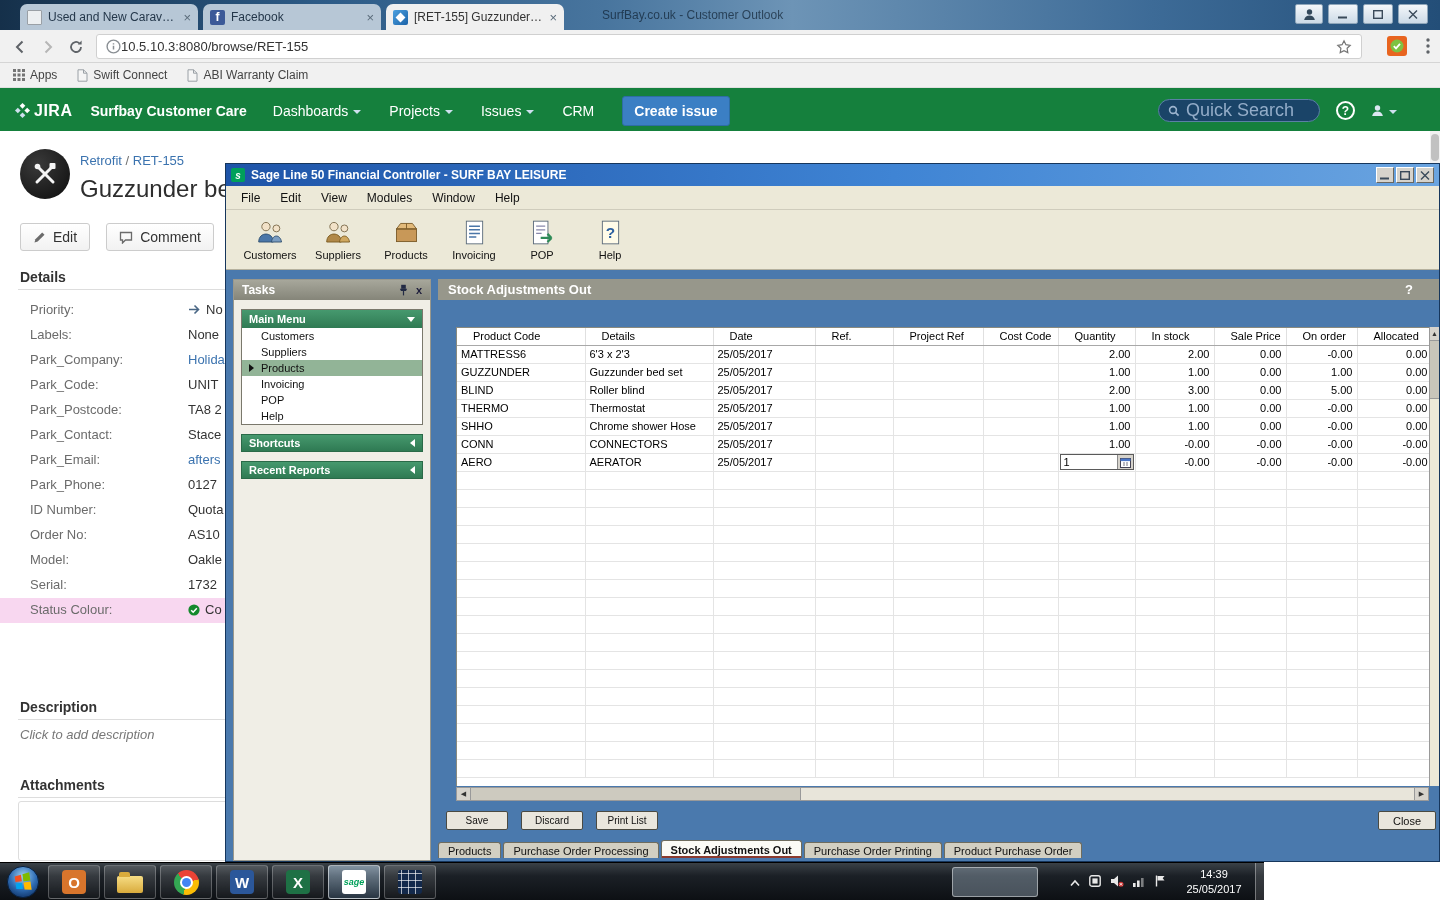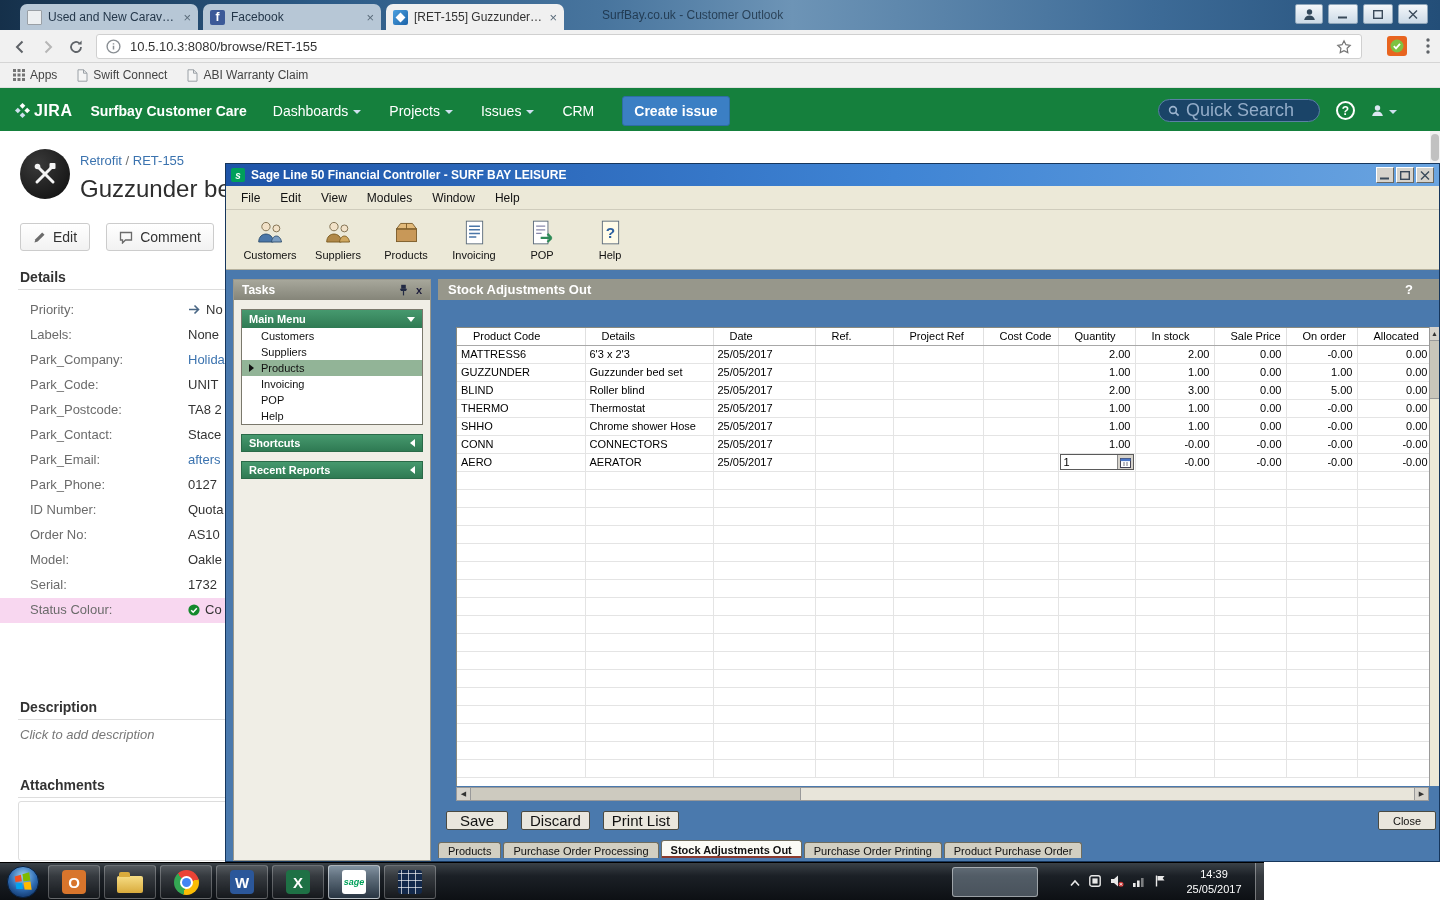--- a/index.html
+++ b/index.html
@@ -22,21 +22,21 @@
   .fav-jira{background:linear-gradient(135deg,#4ba0e0,#1c63a8)}
   .fav-jira::after{content:"";display:block;width:7px;height:7px;margin:4px auto;background:#fff;transform:rotate(45deg)}
   .ghost-title{position:absolute;left:602px;top:8px;font-size:12px;color:rgba(12,28,44,.68);white-space:nowrap}
   .winbtns{position:absolute;right:12px;top:4px;display:flex;gap:5px}
   .winbtn{width:30px;height:20px;background:linear-gradient(#f4f7fa,#ccdae7);border:1px solid #8fa6ba;border-radius:2px;display:flex;align-items:center;justify-content:center}
   .personbtn{width:28px}
 
   
   .btoolbar{position:absolute;top:30px;left:0;width:1440px;height:33px;background:#f1f1f1;border-bottom:1px solid #d5d5d5}
   .navbtn{position:absolute;top:5px;width:24px;height:24px;display:flex;align-items:center;justify-content:center;border-radius:50%}
-  .urlbox{position:absolute;left:96px;top:4px;width:1266px;height:25px;background:#fff;border:1px solid #d0d0d0;border-radius:3px;display:flex;align-items:center;padding:0 9px;gap:9px}
+  .urlbox{position:absolute;left:96px;top:4px;width:1266px;height:25px;background:#fff;border:1px solid #d0d0d0;border-radius:3px;display:flex;align-items:center;padding:0 9px;}
   .url-text{font-size:13px;color:#333;white-space:nowrap}
   .url-star{margin-left:auto}
   .ext-slot{position:absolute;right:33px;top:6px}
   .menu-slot{position:absolute;right:10px;top:8px}
 
   
   .bookmarks{position:absolute;top:63px;left:0;width:1440px;height:25px;background:#f1f1f1;border-bottom:1px solid #e0e0e0;display:flex;align-items:center;padding-left:13px;gap:20px;font-size:12px;color:#444}
   .bm{display:flex;align-items:center;gap:5px;white-space:nowrap}
 
   
@@ -120,21 +120,21 @@
   .qty-caret{width:1px;background:#000;margin:2px 1px}
   .calc-btn{width:16px;background:#d6d3cc;border-left:1px solid #888;display:flex;align-items:center;justify-content:center}
   .vscroll{position:absolute;right:0;top:57px;width:10px;height:459px;background:#ece9d8;border-left:1px solid #999}
   .vs-up{height:14px;background:#d6d3cc;border-bottom:1px solid #999;display:flex;align-items:center;justify-content:center;font-size:7px;color:#333}
   .vs-thumb{height:58px;background:#c8c5ba;border-bottom:1px solid #999}
   .hscroll{position:absolute;left:230px;top:517px;right:10px;height:14px;background:#e8e5da;border:1px solid #999;display:flex}
   .hs-btn{width:14px;background:#d6d3cc;border-right:1px solid #999;font-size:7px;display:flex;align-items:center;justify-content:center;color:#333}
   .hs-btn.right{margin-left:auto;border-left:1px solid #999;border-right:0}
   .hs-thumb{width:330px;background:#cdcabf;border-right:1px solid #999}
   .sbtns{position:absolute;left:220px;top:541px;display:flex;gap:13px}
-  .sbtn{min-width:62px;height:19px;background:#e9e6dd;border:1px solid #4a4a42;border-radius:2px;font-size:15px;display:flex;align-items:center;justify-content:center;color:#111;padding:0 8px}
+  .sbtn{min-width:62px;height:19px;background:#e9e6dd;border:1px solid #4a4a42;border-radius:2px;font-size:10px;display:flex;align-items:center;justify-content:center;color:#111;padding:0 8px}
   .close-btn{position:absolute;right:3px;top:541px;width:58px;height:19px;background:#e9e6dd;border:1px solid #4a4a42;border-radius:2px;font-size:11px;display:flex;align-items:center;justify-content:center;color:#111}
   .btabs{position:absolute;left:212px;top:570px;display:flex;gap:2px;align-items:flex-end}
   .btab{height:16px;padding:0 9px;background:#d2cfc2;border:1px solid #6e6c5e;border-bottom:0;border-radius:3px 3px 0 0;font-size:11px;display:flex;align-items:center;color:#111;white-space:nowrap}
   .btab.active{background:#fbfbf6;font-weight:bold;height:18px;box-shadow:inset 0 -2px 0 #8b3a2e}
 
   
   .taskbar{position:absolute;left:0;top:862px;width:1264px;height:38px;background:linear-gradient(#3a4147,#1b2026 35%,#0d1014);border-top:1px solid #000;z-index:5}
   .start{position:absolute;left:3px;top:1px;width:40px;height:36px;display:flex;align-items:center;justify-content:center}
   .tb-apps{position:absolute;left:48px;top:2px;display:flex;gap:4px}
   .tb-app{width:52px;height:34px;border:1px solid rgba(255,255,255,.25);border-radius:3px;background:linear-gradient(rgba(255,255,255,.16),rgba(255,255,255,.03));display:flex;align-items:center;justify-content:center}

